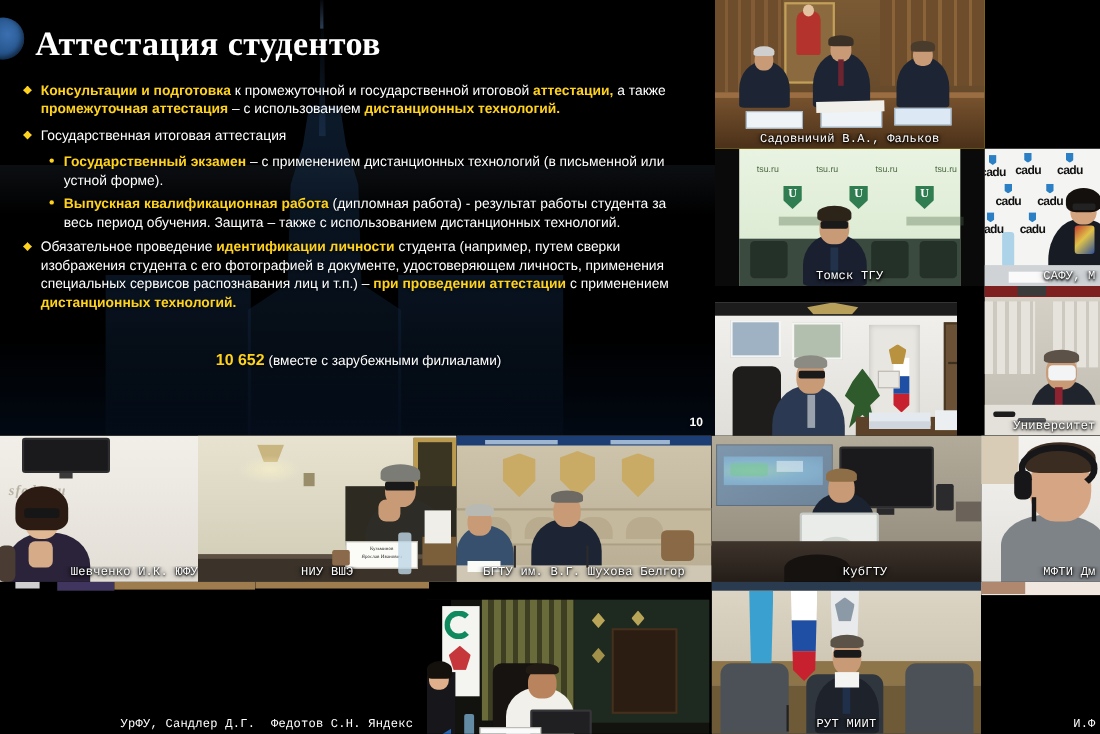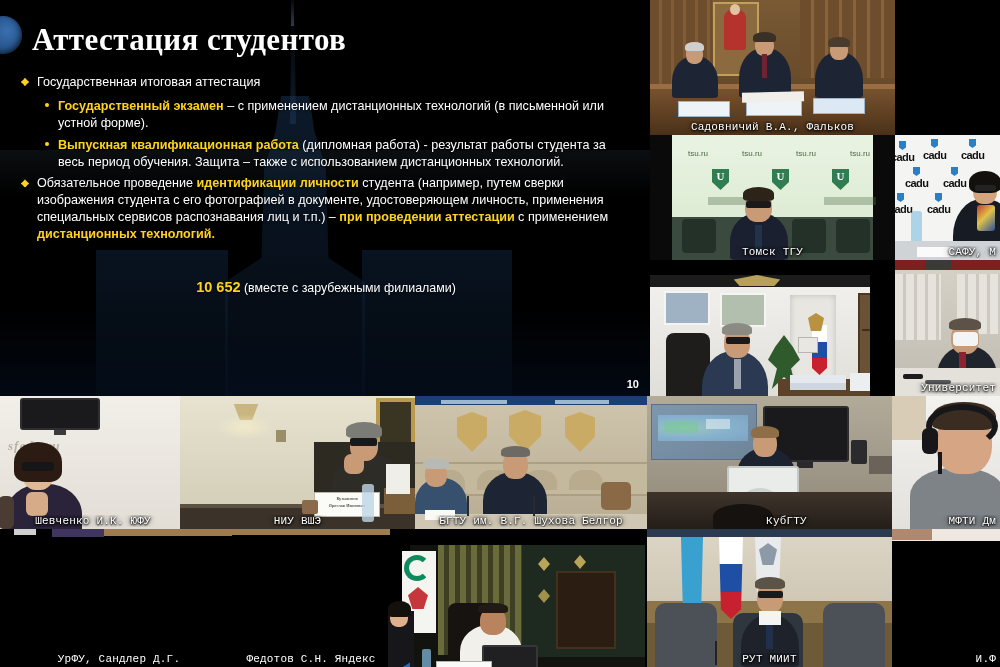--- a/index.html
+++ b/index.html
@@ -14,21 +14,21 @@
   
   .tile { position:absolute; overflow:hidden; background:#000; }
   .tile .scene { position:absolute; inset:0; }
   .namelabel {
     position:absolute; bottom:2px; left:0; right:0;
     text-align:center; color:#fff;
     font-size:11px; font-family:Liberation Mono, monospace;
     text-shadow:0 0 3px #000, 0 1px 2px #000, 0 0 6px rgba(0,0,0,.9);
     white-space:nowrap; overflow:hidden; letter-spacing:.2px;
   }
-  .namelabel.left  { text-align:center;  padding-left:6px; }
+  .namelabel.left  { text-align:right;  padding-left:6px; }
   .namelabel.right { text-align:right; padding-right:4px; }
   .active-border { box-shadow: inset 0 0 0 3px #f5d000; z-index:40; }
 
   
   #slide {
     position:absolute; left:0; top:0; width:650px; height:396px;
     background:
       radial-gradient(ellipse 60% 45% at 52% 18%, rgba(80,140,200,.40), rgba(80,140,200,0) 70%),
       linear-gradient(175deg, #1e4d86 0%, #1a4symbol 0%, #17437a 30%, #123a6e 58%, #0f3260 78%, #0d2b52 100%);
     overflow:hidden;
@@ -158,20 +158,21 @@
       <div class="tower"></div>
         <div class="spire"></div>
         <div class="needle"></div>
       <div class="ground"></div>
     </div>
     <div class="logo-circle"></div>
 
     <div class="content">
       <div class="slide-title">Аттестация студентов</div>
       <div class="bullets" id="bullet-host">
+          <div class="b1"><span class="hl">Консультации и подготовка</span><span> к промежуточной и государственной итоговой </span><span class="hl">аттестации,</span><span> а также </span><span class="hl">промежуточная аттестация</span><span> – с использованием </span><span class="hl">дистанционных технологий.</span></div>
           <div class="b1"><span>Государственная итоговая аттестация</span></div>
           <div class="b2"><span class="hl">Государственный экзамен</span><span> – с применением дистанционных технологий (в письменной или устной форме).</span></div>
           <div class="b2"><span class="hl">Выпускная квалификационная работа</span><span> (дипломная работа) - результат работы студента за весь период обучения. Защита – также с использованием дистанционных технологий.</span></div>
           <div class="b1"><span>Обязательное проведение </span><span class="hl">идентификации личности</span><span> студента (например, путем сверки изображения студента с его фотографией в документе, удостоверяющем личность, применения специальных сервисов распознавания лиц и т.п.) – </span><span class="hl">при проведении аттестации</span><span> с применением </span><span class="hl">дистанционных технологий.</span></div>
         </div>
       <div class="footnote">
         <br>
         <span class="big">10 652</span><span> (вместе с зарубежными филиалами)</span>
       </div>
     </div>

